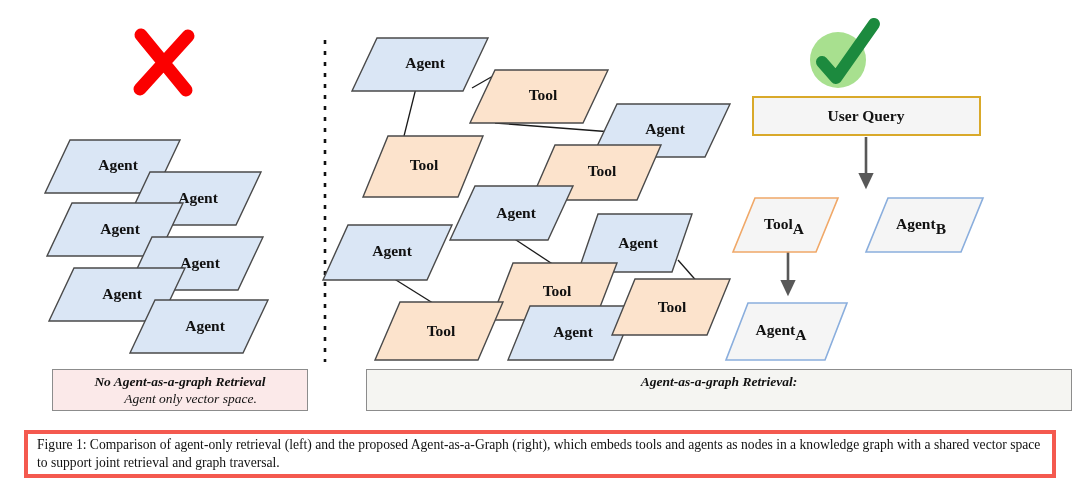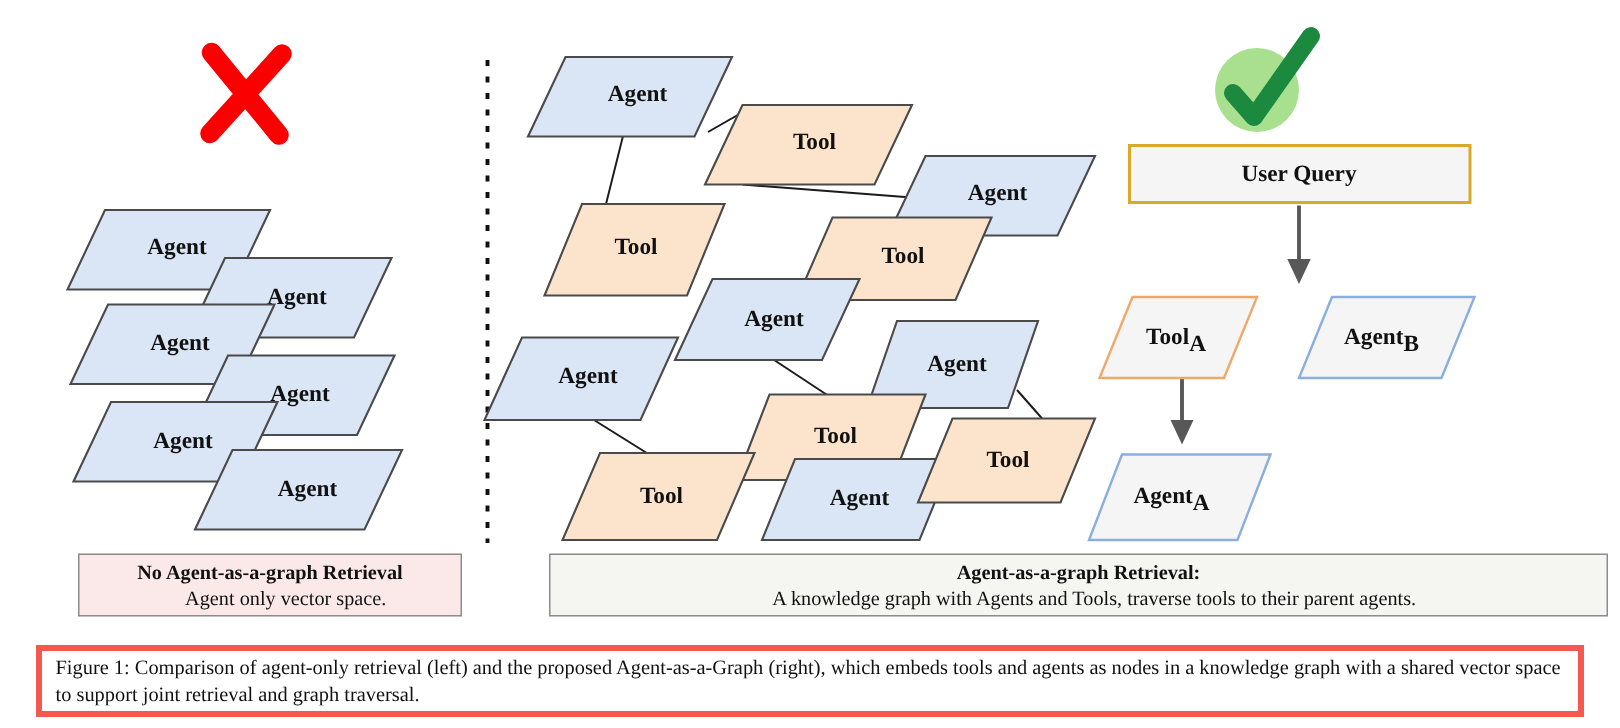--- a/index.html
+++ b/index.html
@@ -56,20 +56,21 @@
     stroke-dasharray: 4 7;
     stroke-linecap: butt;
   }
 
   
   .legend-box {
     position: absolute;
     box-sizing: border-box;
     text-align: center;
     font-family: "Liberation Serif", "DejaVu Serif", serif;
+    font-style: italic;
     color: #111111;
     line-height: 1.28;
     padding-top: 3px;
   }
   #legend-left {
     left: 52px;
     top: 369px;
     width: 256px;
     height: 42px;
     background: #fbe9e9;
@@ -269,18 +270,17 @@
 
   </svg>
 
   <div class="legend-box" id="legend-left">
     <span class="legend-title">No Agent-as-a-graph Retrieval</span>
     <span class="legend-sub">Agent only vector space.</span>
   </div>
 
   <div class="legend-box" id="legend-right">
     <span class="legend-title">Agent-as-a-graph Retrieval:</span>
-    <span class="legend-sub">A knowledge graph with Agents and Tools, traverse tools to their parent agents.</span>
   </div>
 
   <div id="figure-caption">Figure 1: Comparison of agent-only retrieval (left) and the proposed Agent-as-a-Graph (right), which embeds tools and agents as nodes in a knowledge graph with a shared vector space to support joint retrieval and graph traversal.</div>
 
 </div>
 
 </body></html>

